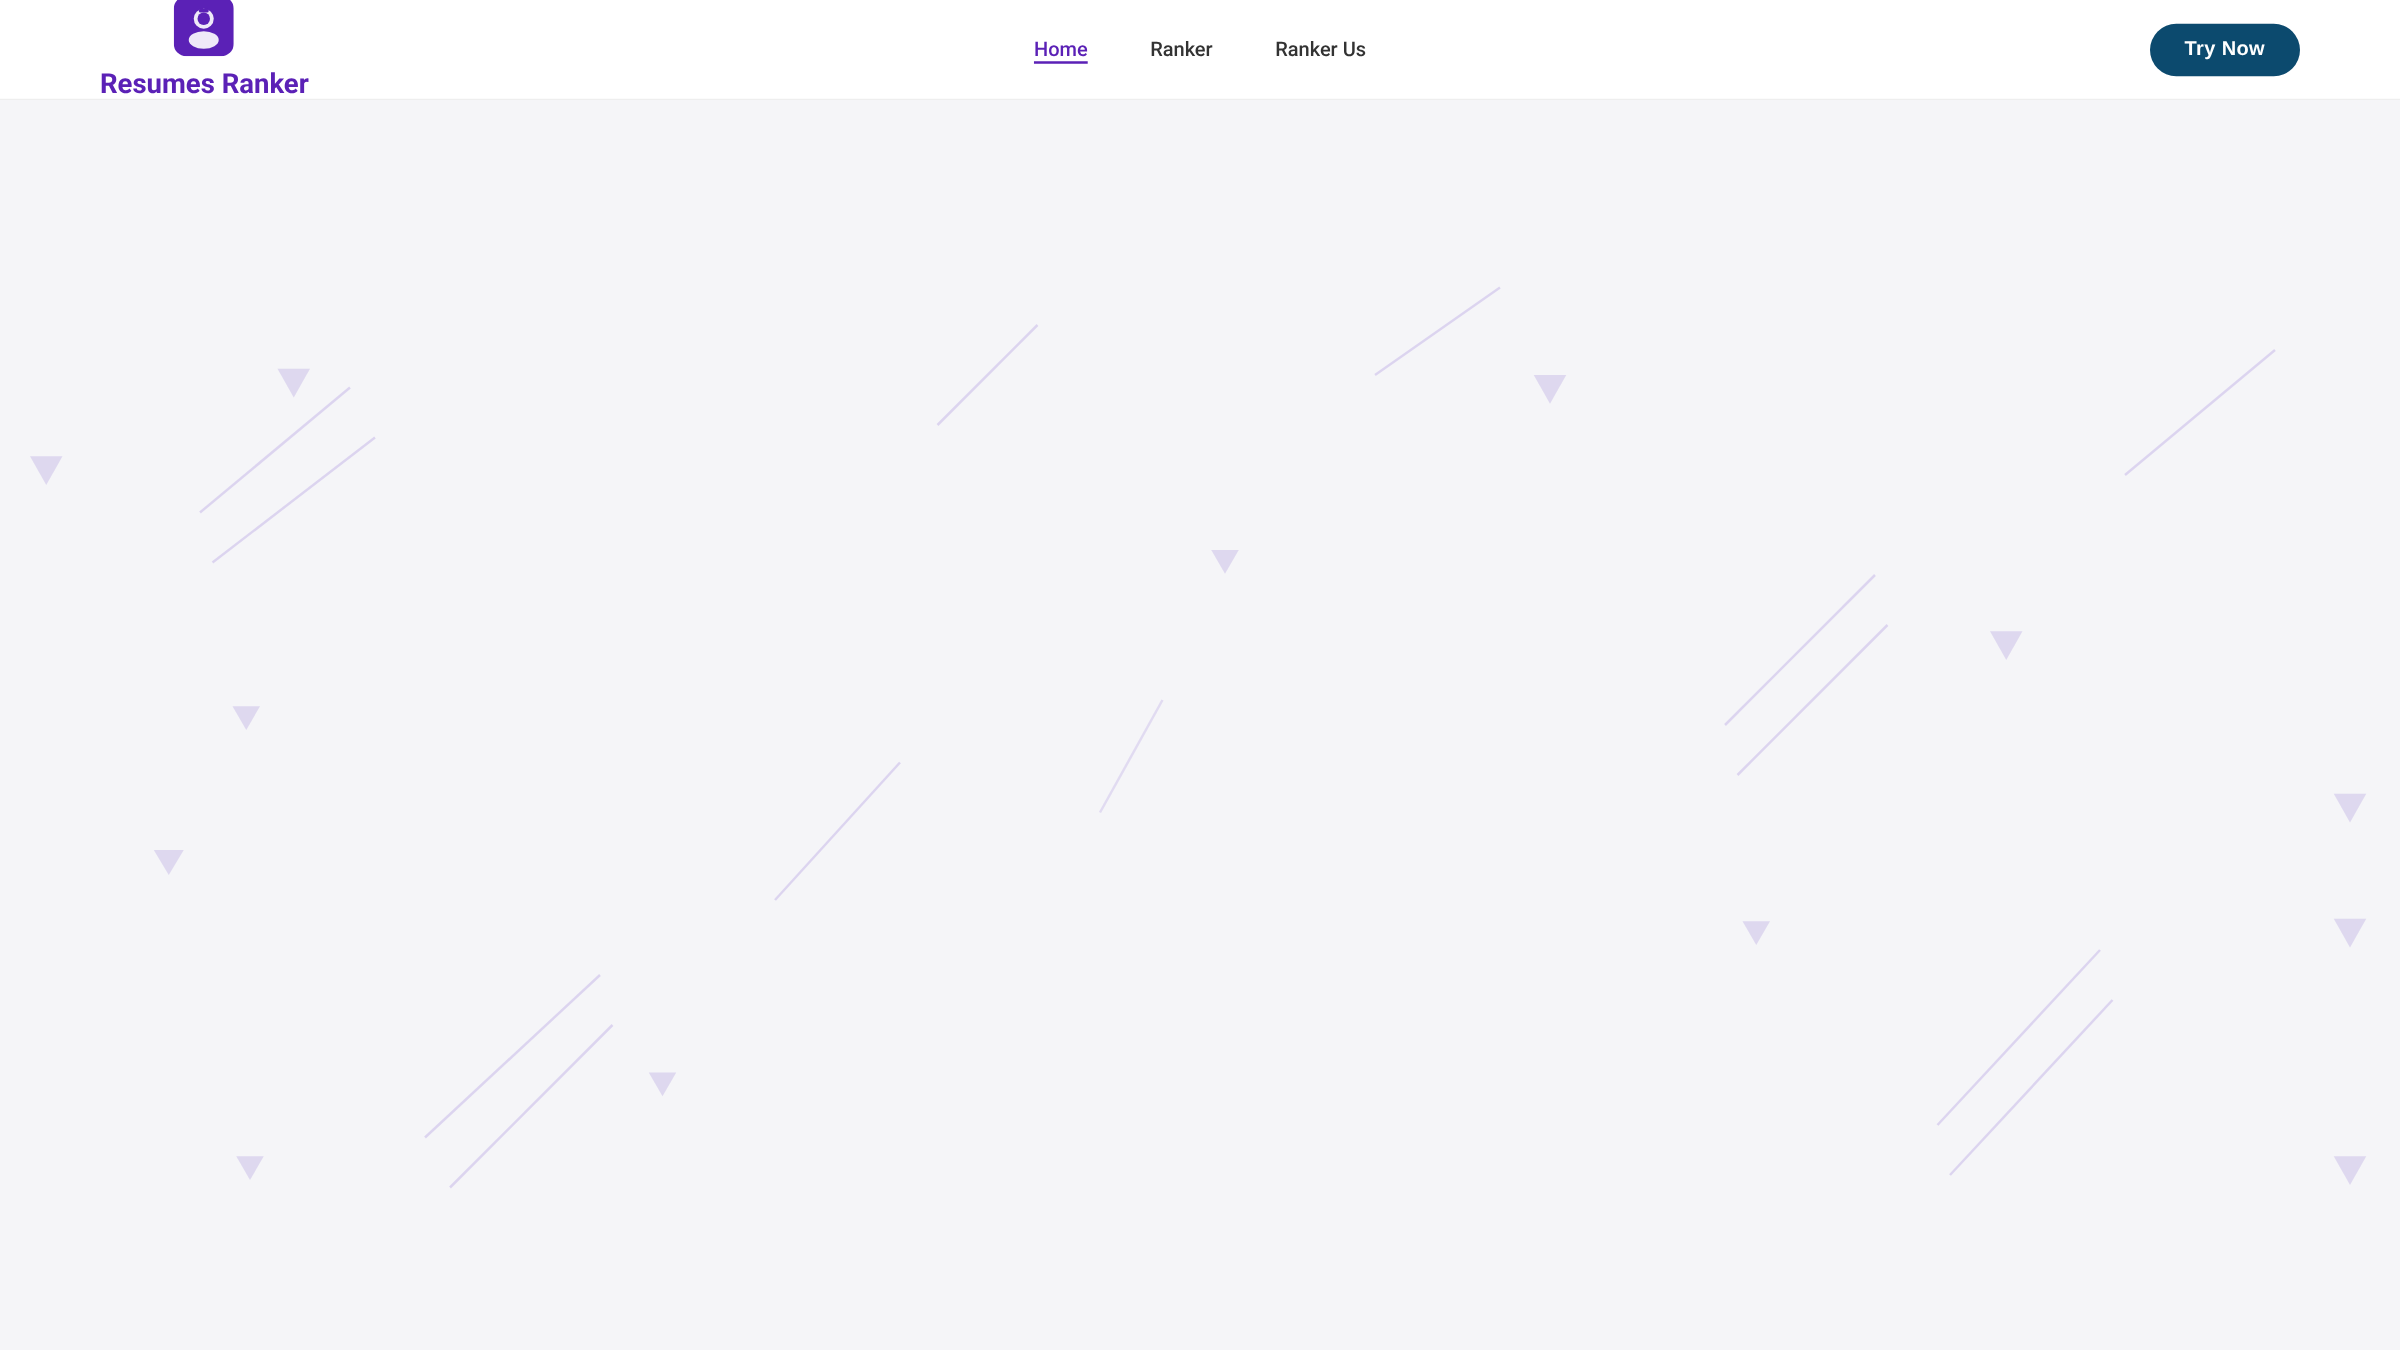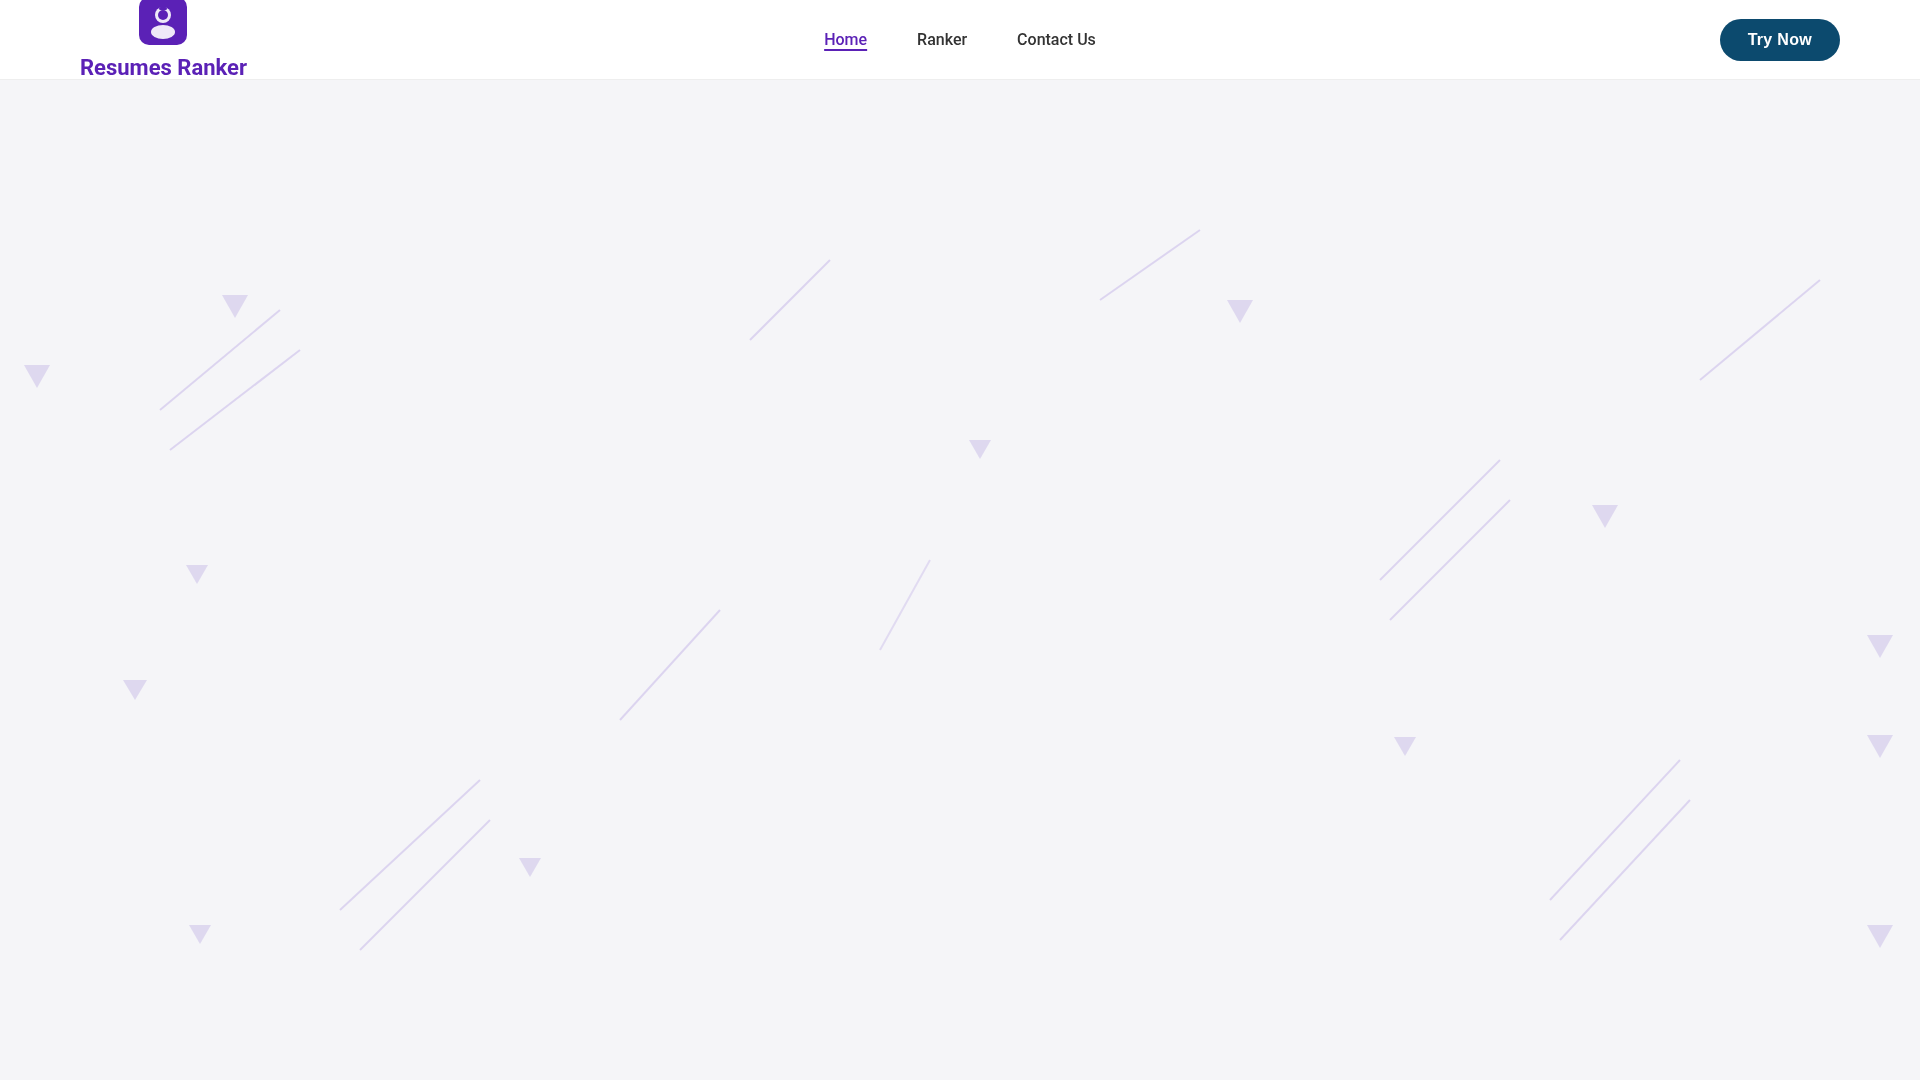--- a/index.html
+++ b/index.html
@@ -112,21 +112,21 @@
   </a>
 
   <ul class="nav-links">
     <li>
       <a href="#" class="active">Home</a>
     </li>
     <li>
       <a href="#">Ranker</a>
     </li>
     <li>
-      <a href="#">Contact Us</a>
+      <a href="#">Ranker Us</a>
     </li>
   </ul>
 
   <button class="try-now-btn">Try Now</button>
 </nav>
 
 <section class="hero">
 
   <svg class="bg-lines" viewBox="0 0 1920 1080" preserveAspectRatio="xMidYMid slice">
 

